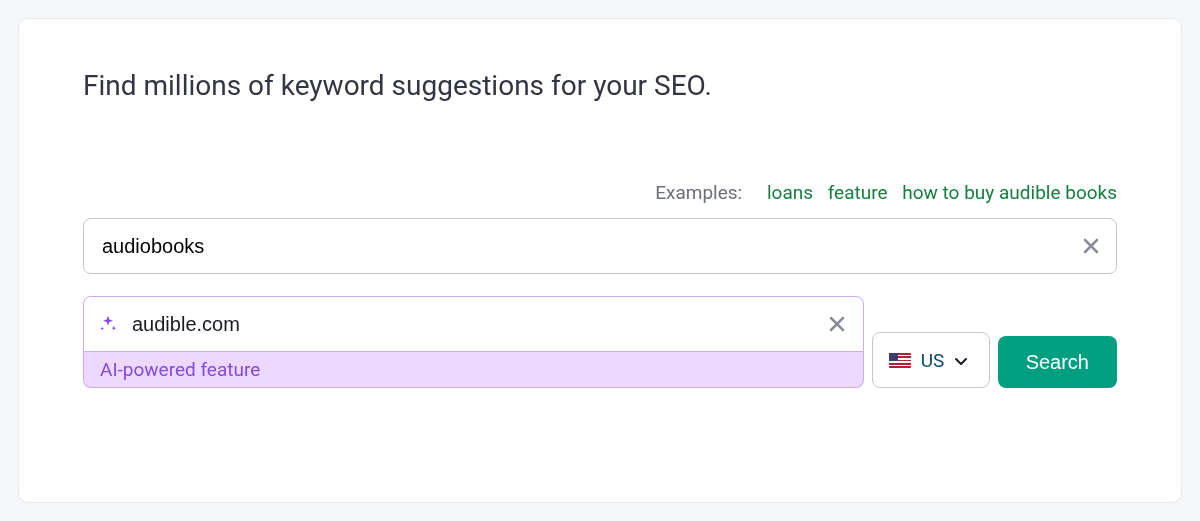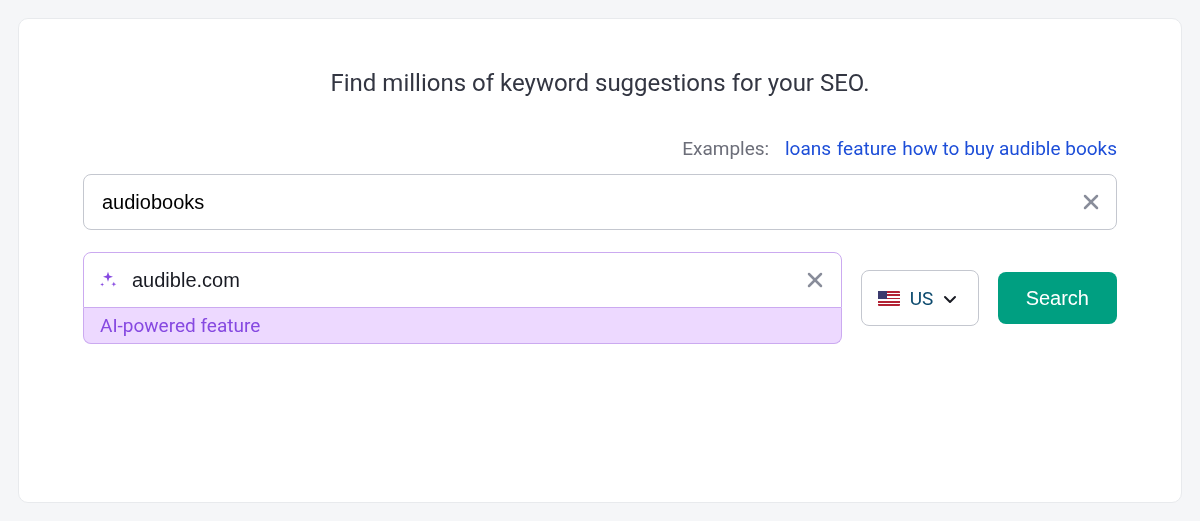--- a/index.html
+++ b/index.html
@@ -23,38 +23,38 @@
     }
     .title {
       text-align: center;
       font-size: 46px;
       font-weight: 700;
       color: #191b23;
       letter-spacing: -0.5px;
       margin-bottom: 18px;
     }
     .subtitle {
-      text-align: center;
-      font-size: 24px;
+      text-align: left;
+      font-size: 28px;
       color: #333642;
-      margin-bottom: 40px;
+      margin-bottom: 79px;
     }
     .examples-row {
       text-align: right;
       font-size: 19px;
       margin-bottom: 14px;
     }
     .examples-label {
       color: #6c6e79;
       margin-right: 10px;
     }
     .example-link {
-      color: #1d4ed8;
+      color: #15803d;
       text-decoration: none;
-      margin-left: 1px;
+      margin-left: 10px;
       cursor: pointer;
     }
     .keyword-input-wrapper {
       position: relative;
       margin-bottom: 22px;
     }
     .keyword-input {
       width: 100%;
       height: 56px;
       border: 1px solid #c4c7cf;
@@ -69,22 +69,22 @@
       right: 16px;
       top: 50%;
       transform: translateY(-50%);
       width: 20px;
       height: 20px;
       cursor: pointer;
       color: #898d9a;
     }
     .second-row {
       display: flex;
-      gap: 19px;
-      align-items: center;
+      gap: 8px;
+      align-items: flex-end;
     }
     .domain-wrapper {
       flex: 1;
       position: relative;
     }
     .domain-field-box {
       position: relative;
       border: 1px solid #cbaaf0;
       border-radius: 8px 8px 0 0;
       background: #ffffff;

